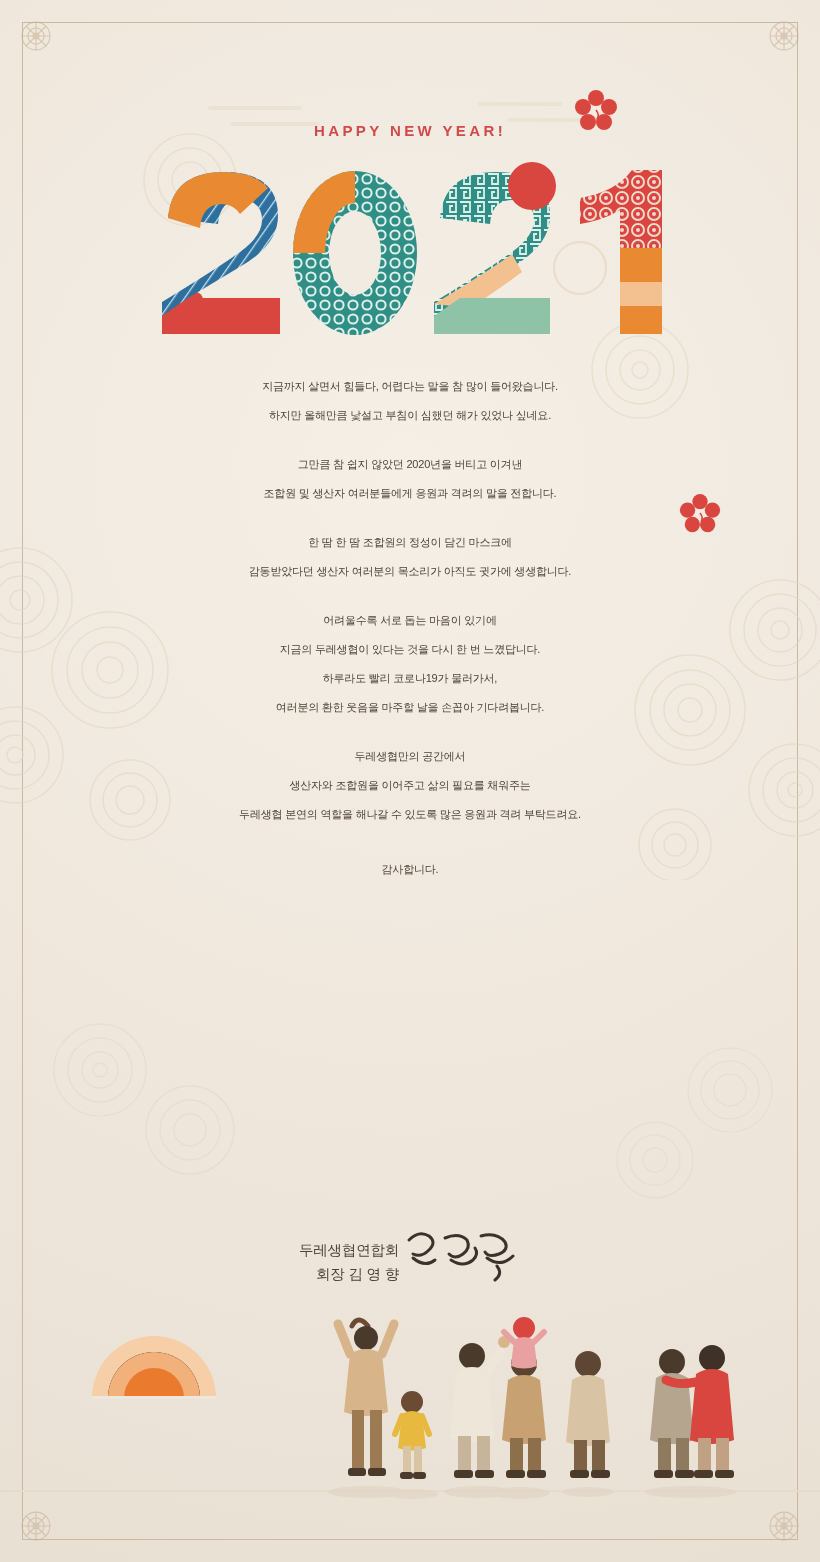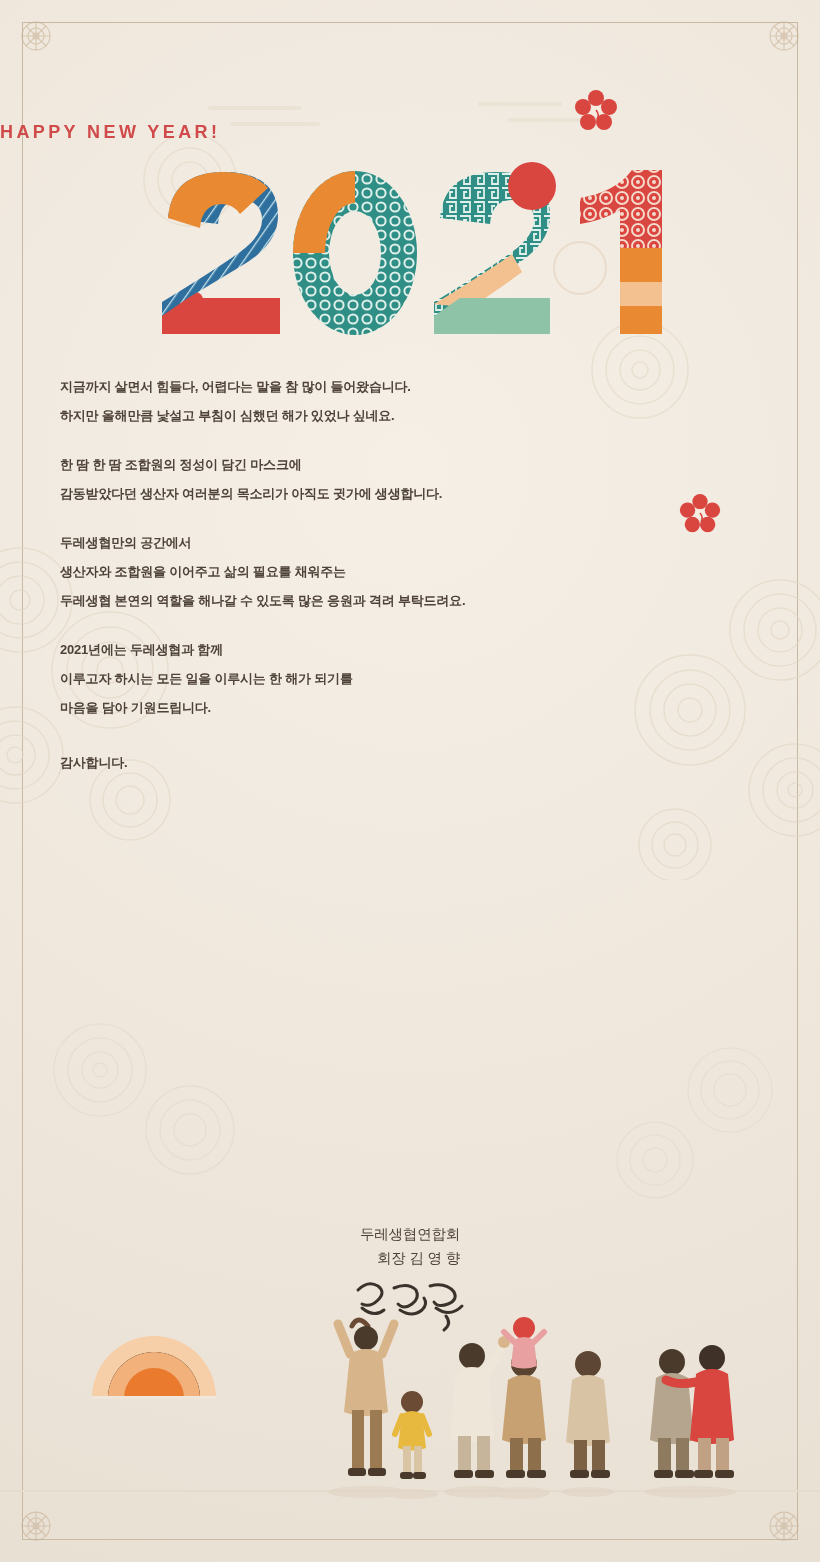--- a/index.html
+++ b/index.html
@@ -43,22 +43,23 @@
   .corner.tr { right: 14px; top: 14px; }
   .corner.bl { left: 14px;  bottom: 14px; }
   .corner.br { right: 14px; bottom: 14px; }
 
   
   #hny {
     position: absolute;
     top: 122px;
     left: 0;
     width: 100%;
+    text-align: center;
     letter-spacing: 3.4px;
-    font-size: 18px;
+    font-size: 15px;
     color: #d14a4a;
     font-weight: 600;
   }
 
   #year {
     position: absolute;
     top: 158px;
     left: 0;
     width: 100%;
     height: 200px;
@@ -67,41 +68,40 @@
 
   
   .blossom { position: absolute; }
 
   
   #letter {
     position: absolute;
     top: 372px;
     left: 60px;
     width: 700px;
+    text-align: center;
     color: #4e4238;
-    font-size: 13px;
+    font-size: 11px;
     line-height: 29px;
     letter-spacing: -0.2px;
-    font-weight: bold;
   }
   #letter .para { margin: 0 0 20px 0; white-space: pre-line; }
   #letter .para:last-child { margin-bottom: 0; }
   #letter .thanks { margin-top: 26px; }
 
   
   #signature {
     position: absolute;
     top: 1222px;
     left: 0;
     width: 100%;
     display: flex;
     justify-content: center;
-    align-items: center;
+    align-items: flex-end;
     gap: 2px;
-    flex-direction: column;
   }
   #sign-text {
     text-align: right;
     font-size: 14.5px;
     line-height: 24px;
     color: #4e4238;
     letter-spacing: -0.2px;
     white-space: pre-line;
   }
   #sign-mark { width: 120px; height: 64px; }
@@ -320,28 +320,31 @@
       <path d="M430 40 q36-6 52-28 h30 v164 h-42 V52 q-16 10-40 14 z" fill="url(#waves)"></path>
       <path d="M470 90 h42 v86 h-42 z" fill="#e98a33"></path>
       <path d="M470 124 h42 v24 h-42 z" fill="#f3c08f"></path>
       <circle cx="430" cy="110" r="26" fill="none" stroke="#e9dccb" stroke-width="2"></circle>
     </svg>
   </div>
 
   <div id="letter">
     <p class="para">지금까지 살면서 힘들다, 어렵다는 말을 참 많이 들어왔습니다.
 하지만 올해만큼 낯설고 부침이 심했던 해가 있었나 싶네요.</p>
+    <p class="para">그만큼 참 쉽지 않았던 2020년을 버티고 이겨낸
+조합원 및 생산자 여러분들에게 응원과 격려의 말을 전합니다.</p>
     <p class="para">한 땀 한 땀 조합원의 정성이 담긴 마스크에
 감동받았다던 생산자 여러분의 목소리가 아직도 귓가에 생생합니다.</p>
+    <p class="para">어려울수록 서로 돕는 마음이 있기에
+지금의 두레생협이 있다는 것을 다시 한 번 느꼈답니다.
+하루라도 빨리 코로나19가 물러가서,
+여러분의 환한 웃음을 마주할 날을 손꼽아 기다려봅니다.</p>
     <p class="para">두레생협만의 공간에서
 생산자와 조합원을 이어주고 삶의 필요를 채워주는
 두레생협 본연의 역할을 해나갈 수 있도록 많은 응원과 격려 부탁드려요.</p>
-    <p class="para">2021년에는 두레생협과 함께
-이루고자 하시는 모든 일을 이루시는 한 해가 되기를
-마음을 담아 기원드립니다.</p>
     <p class="para thanks">감사합니다.</p>
   </div>
 
   <div id="signature">
     <div id="sign-text">두레생협연합회
 회장 김 영 향</div>
     <svg id="sign-mark" viewBox="0 0 120 64">
       <g fill="none" stroke="#3a332c" stroke-width="3" stroke-linecap="round" stroke-linejoin="round">
         <path d="M8 18 q10-10 20-4 q8 6 0 14 q-8 8-16 4"></path>
         <path d="M12 36 q12 10 22 2"></path>

